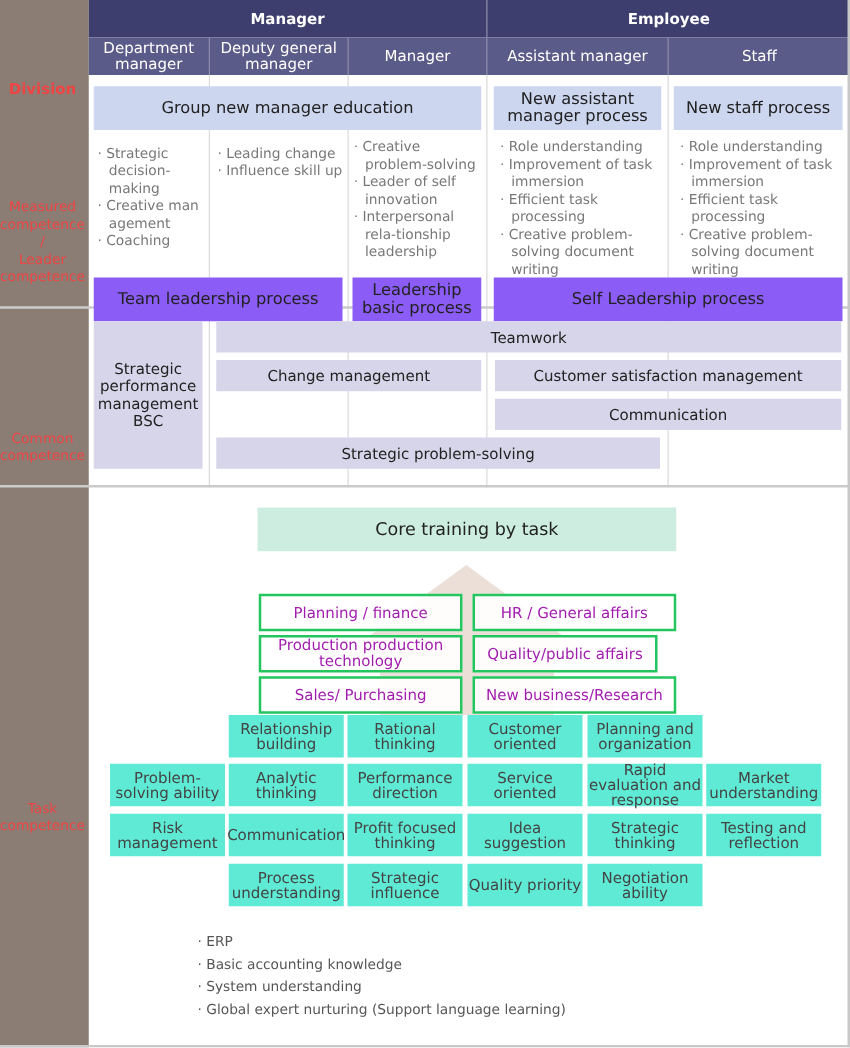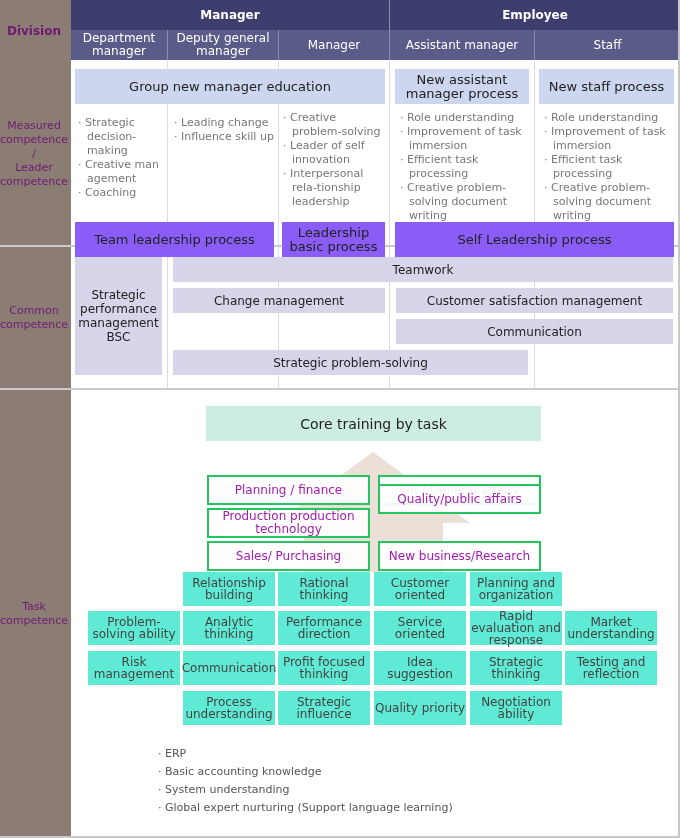--- a/index.html
+++ b/index.html
@@ -4,21 +4,21 @@
 <style>
   * { box-sizing: border-box; margin: 0; padding: 0; }
   html, body { width: 680px; height: 838px; background: #ffffff; overflow: hidden; }
   body { font-family: "DejaVu Sans", sans-serif; position: relative; color: #333; }
   .abs { position: absolute; }
   .center { display: flex; align-items: center; justify-content: center; text-align: center; }
 
   
   #frame { left: 0; top: 0; width: 680px; height: 838px; border-right: 2px solid #c8c8c8; border-bottom: 2px solid #c8c8c8; }
   #division-col { left: 0; top: 0; width: 71px; height: 838px; background: #8b7d73; }
-  .div-label { left: 0; width: 68px; color: #701a75; font-size: 11px; line-height: 14px; }
+  .div-label { left: 0; width: 68px; color: #ef4444; font-size: 11px; line-height: 14px; margin-top: 40px; }
   .sec-line { left: 0; height: 2px; width: 680px; background: #cbcbcb; }
 
   
   #hdr-top { left: 71px; top: 0; width: 609px; height: 30px; background: #3d3e6e; }
   #hdr-sub { left: 71px; top: 30px; width: 609px; height: 30px; background: #5a5b88; }
   .hdr-txt { color: #fff; font-size: 12px; font-weight: bold; }
   .sub-txt { color: #fff; font-size: 12px; line-height: 13px; }
   .vline-h { width: 1px; background: #8b8cab; }
   .vline { width: 1px; background: #dcdcdc; }
 
@@ -113,21 +113,21 @@
 <div class="abs box-gray center" style="left:173px;top:350px;width:355px;height:25px;">Strategic problem-solving</div>
 
 <svg class="abs" style="left:0;top:0;" width="680" height="838">
   <polygon points="373,452 470,523 443,523 443,572 304,572 304,523 276,523" fill="#ecdfd8"></polygon>
 </svg>
 
 <div class="abs core center" style="left:206px;top:406px;width:335px;height:35px;">Core training by task</div>
 <div class="abs outline center" style="left:207px;top:451px;width:163px;height:30px;">Planning / finance</div>
 <div class="abs outline center" style="left:378px;top:451px;width:163px;height:30px;">HR / General affairs</div>
 <div class="abs outline center" style="left:207px;top:484px;width:163px;height:30px;">Production production technology</div>
-<div class="abs outline center" style="left:378px;top:460px;width:163px;height:30px;">Quality/public affairs</div>
+<div class="abs outline center" style="left:378px;top:484px;width:148px;height:30px;">Quality/public affairs</div>
 <div class="abs outline center" style="left:207px;top:517px;width:163px;height:30px;">Sales/ Purchasing</div>
 <div class="abs outline center" style="left:378px;top:517px;width:163px;height:30px;">New business/Research</div>
 
 <div id="comp-grid">
     <div class="abs pink center" style="left: 183px; top: 572px; width: 92px; height: 34px;">Relationship building</div>
     <div class="abs pink center" style="left: 278px; top: 572px; width: 92px; height: 34px;">Rational thinking</div>
     <div class="abs pink center" style="left: 374px; top: 572px; width: 92px; height: 34px;">Customer oriented</div>
     <div class="abs pink center" style="left: 470px; top: 572px; width: 92px; height: 34px;">Planning and organization</div>
     <div class="abs pink center" style="left: 88px; top: 611px; width: 92px; height: 34px;">Problem-solving ability</div>
     <div class="abs pink center" style="left: 183px; top: 611px; width: 92px; height: 34px;">Analytic thinking</div>

